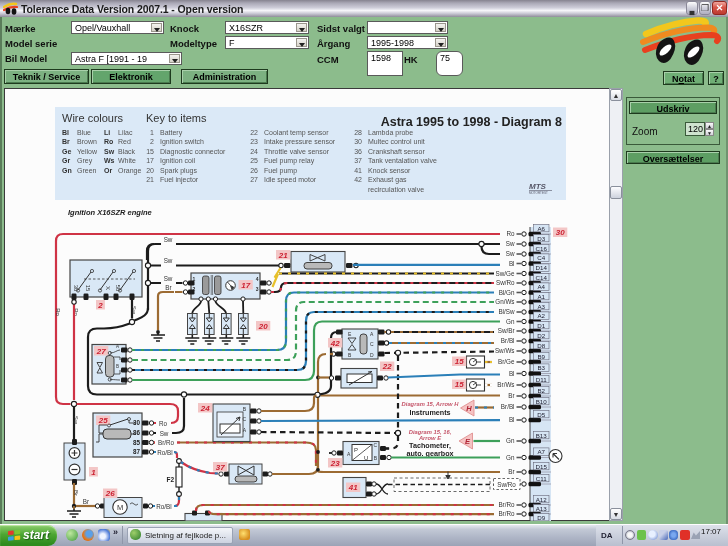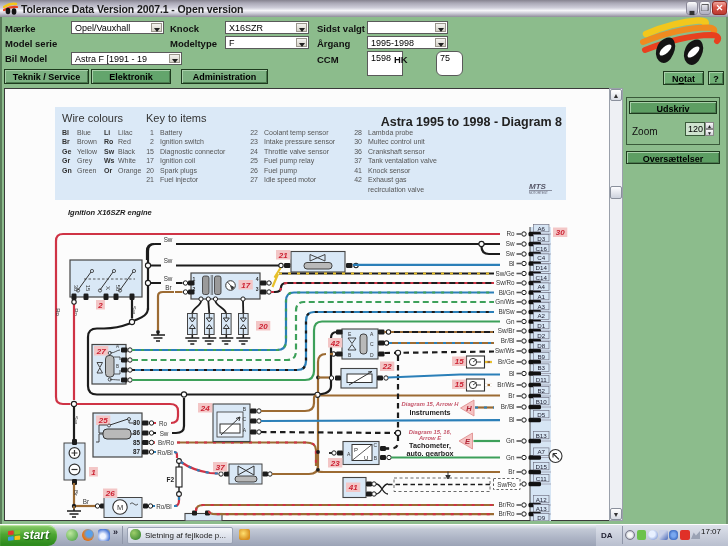--- a/index.html
+++ b/index.html
@@ -82,21 +82,21 @@
   <div class="lbl" style="left:317px;top:54px;">CCM</div>
   <div class="sel" style="left:367px;top:21px;width:81px;">
       <span class="t"></span>
       <span class="a"></span>
     </div>
   <div class="sel" style="left:367px;top:36px;width:81px;">
       <span class="t">1995-1998</span>
       <span class="a"></span>
     </div>
   <div class="txtbox" style="left:367px;top:51px;width:36px;">1598</div>
-  <div class="lbl" style="left:394px;top:54px;">HK</div>
+  <div class="lbl" style="left:404px;top:54px;">HK</div>
   <div class="txtbox" style="left:436px;top:51px;width:27px;border-radius:6px;">75</div>
 
   <div class="gbtn" style="left:4px;top:69px;width:85px;">Teknik / Service</div>
   <div class="gbtn" style="left:91px;top:69px;width:80px;background:#63a56c;">Elektronik</div>
   <div class="gbtn" style="left:181px;top:69px;width:87px;">Administration</div>
   <div class="gbtn" id="notat">N<u>o</u>tat</div>
   <div class="gbtn" id="qm">?</div>
 
   <svg style="position:absolute;left:640px;top:16px;" width="86" height="54" viewBox="0 0 86 54">
     <path d="M6 18 Q34 6 58 4.5 Q68 4 65 9.5" fill="none" stroke="#f2c71d" stroke-width="6.5" stroke-linecap="round"></path>

